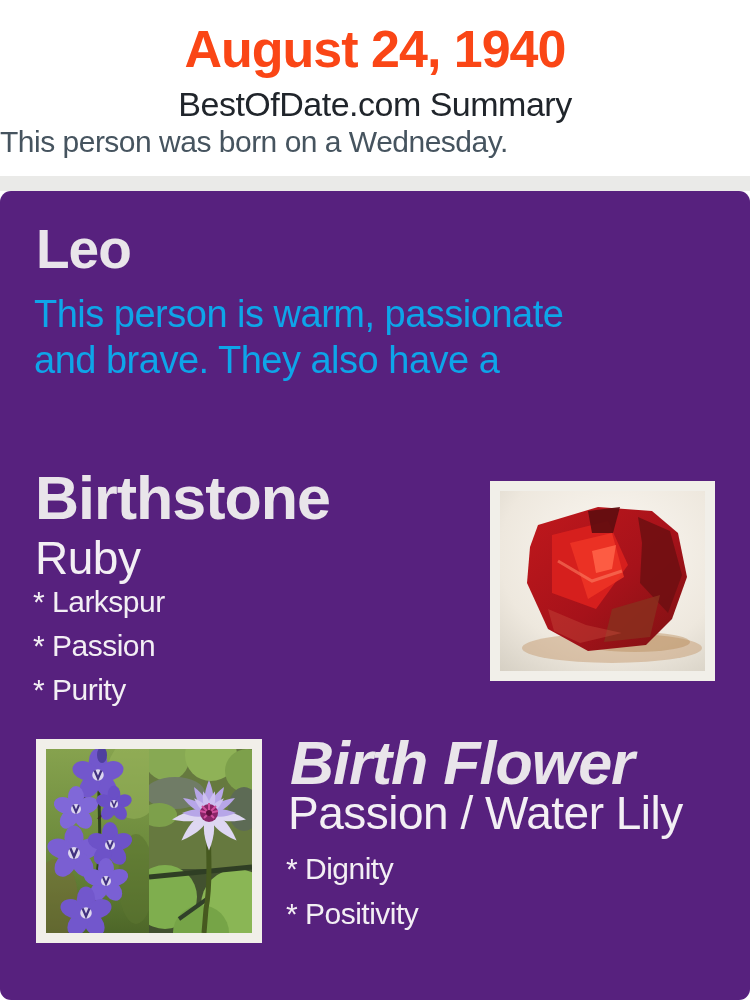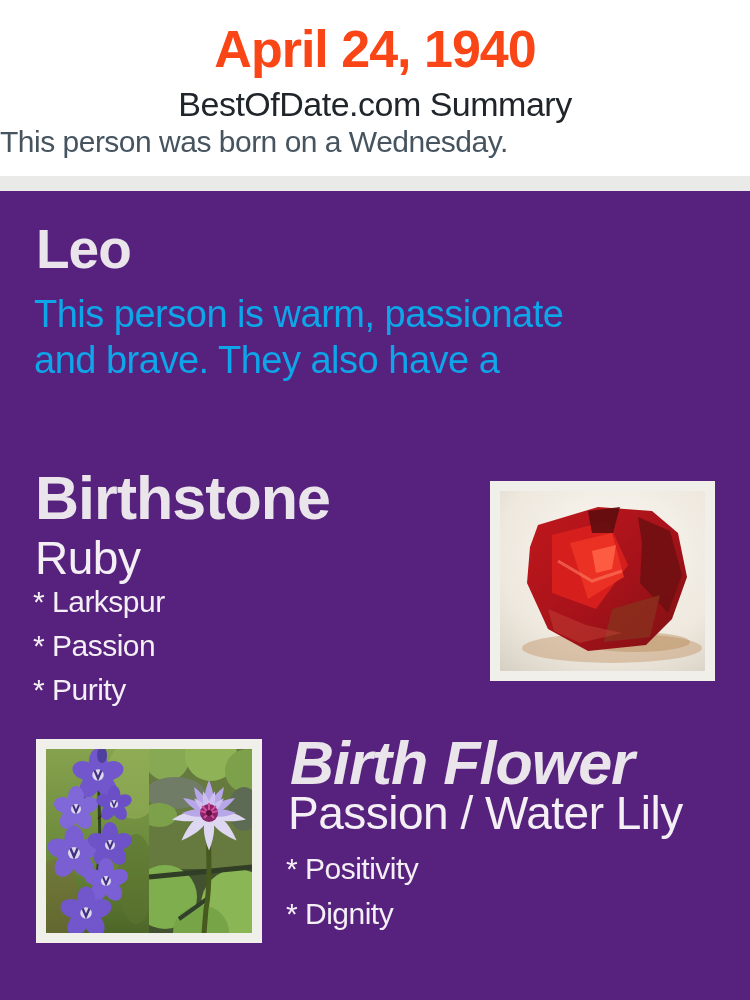--- a/index.html
+++ b/index.html
@@ -29,20 +29,21 @@
     color: #46545F; letter-spacing: -0.5px; line-height: 1.2;
   }
   .divider-strip {
     position: absolute; left: 0; top: 176px; width: 750px; height: 15px;
     background: #EAEAE8;
   }
   
   .purple-panel {
     position: absolute; left: 0; top: 191px; width: 750px; height: 809px;
     background: #57217E;
+    border-radius: 11px;
   }
   .heading-xl {
     position: absolute; font-weight: 700; color: #E9E5EA;
     letter-spacing: -1px; line-height: 1.1; white-space: nowrap;
   }
   .zodiac-title  { left: 36px; top: 28px;  font-size: 55px; }
   .zodiac-desc {
     position: absolute; left: 34px; top: 100px;
     color: #0ea5e9; font-size: 38px; line-height: 46px;
     letter-spacing: -0.5px; white-space: nowrap;
@@ -70,21 +71,21 @@
   .ruby-frame   { left: 490px; top: 290px; width: 225px; height: 200px; }
   .flower-frame { left: 36px;  top: 548px; width: 226px; height: 204px; display: flex; }
   .photo-frame svg { display: block; }
 </style>
 </head>
 <body>
 
 <div class="canvas">
 
   <div class="header">
-    <div class="date-title">April 24, 1940</div>
+    <div class="date-title">August 24, 1940</div>
     <div class="site-summary">BestOfDate.com Summary</div>
     <div class="born-line">This person was born on a Wednesday.</div>
   </div>
 
   <div class="divider-strip"></div>
 
   <div class="purple-panel">
 
     <div class="heading-xl zodiac-title">Leo</div>
 
@@ -224,18 +225,18 @@
           </g>
           <circle r="3" fill="#5e1040"></circle>
         </g>
       </svg>
     </figure>
 
     <div class="heading-xl birth-flower-title">Birth Flower</div>
     <div class="sub-name birth-flower-name">Passion / Water Lily</div>
 
     <ul class="traits birth-flower-traits">
+      <li>* Dignity</li>
       <li>* Positivity</li>
-      <li>* Dignity</li>
     </ul>
 
   </div>
 </div>
 
 </body></html>

